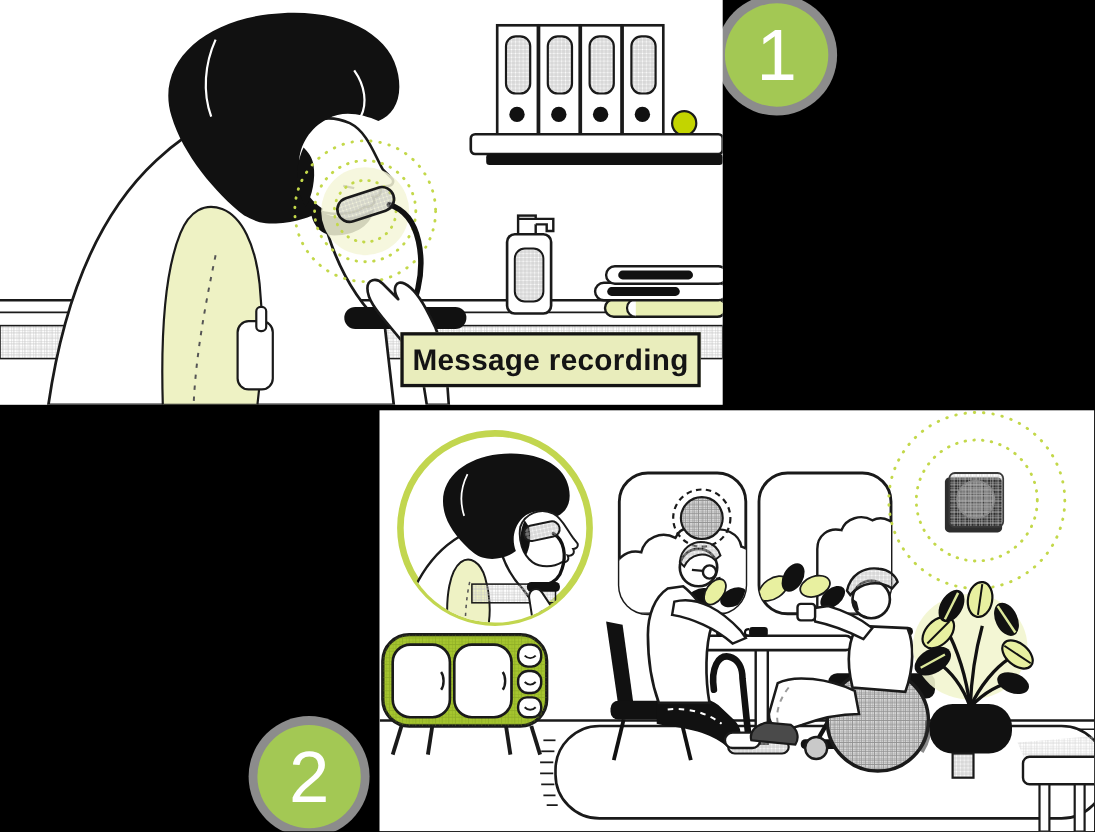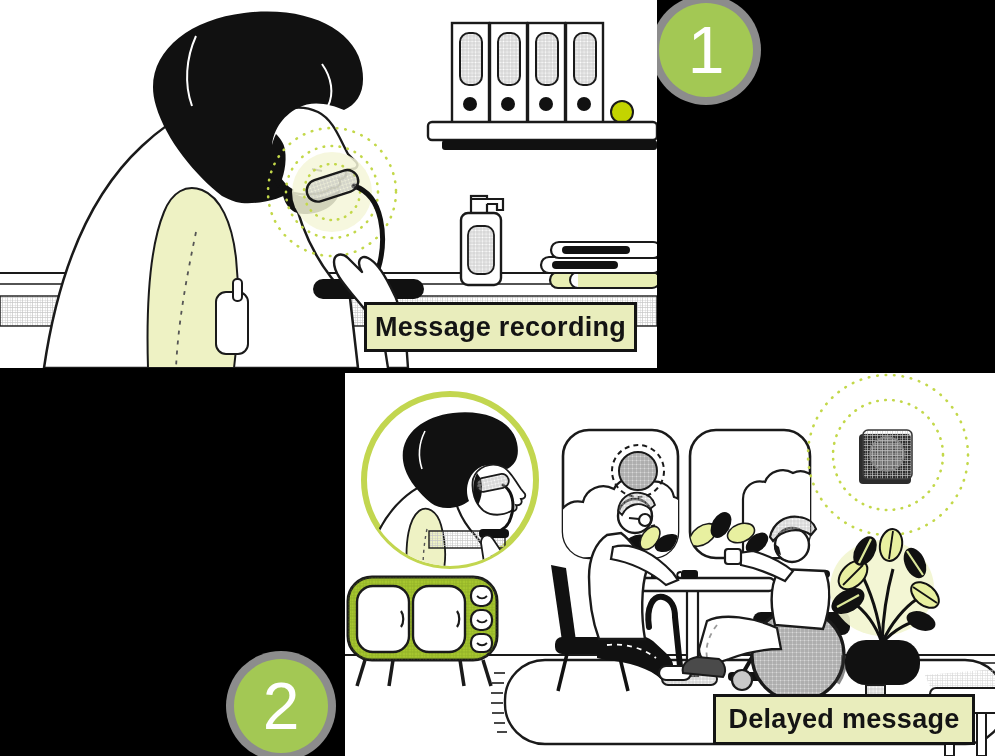--- a/index.html
+++ b/index.html
@@ -367,17 +367,14 @@
   <div class="badge badge-1">
     <span>1</span>
   </div>
   <div class="badge badge-2">
     <span>2</span>
   </div>
 
   <div class="caption caption-1">
     <span>Message recording</span>
   </div>
-  <div class="caption caption-2">
-    <span>Delayed message</span>
-  </div>
 
 </div>
 
 </body></html>

